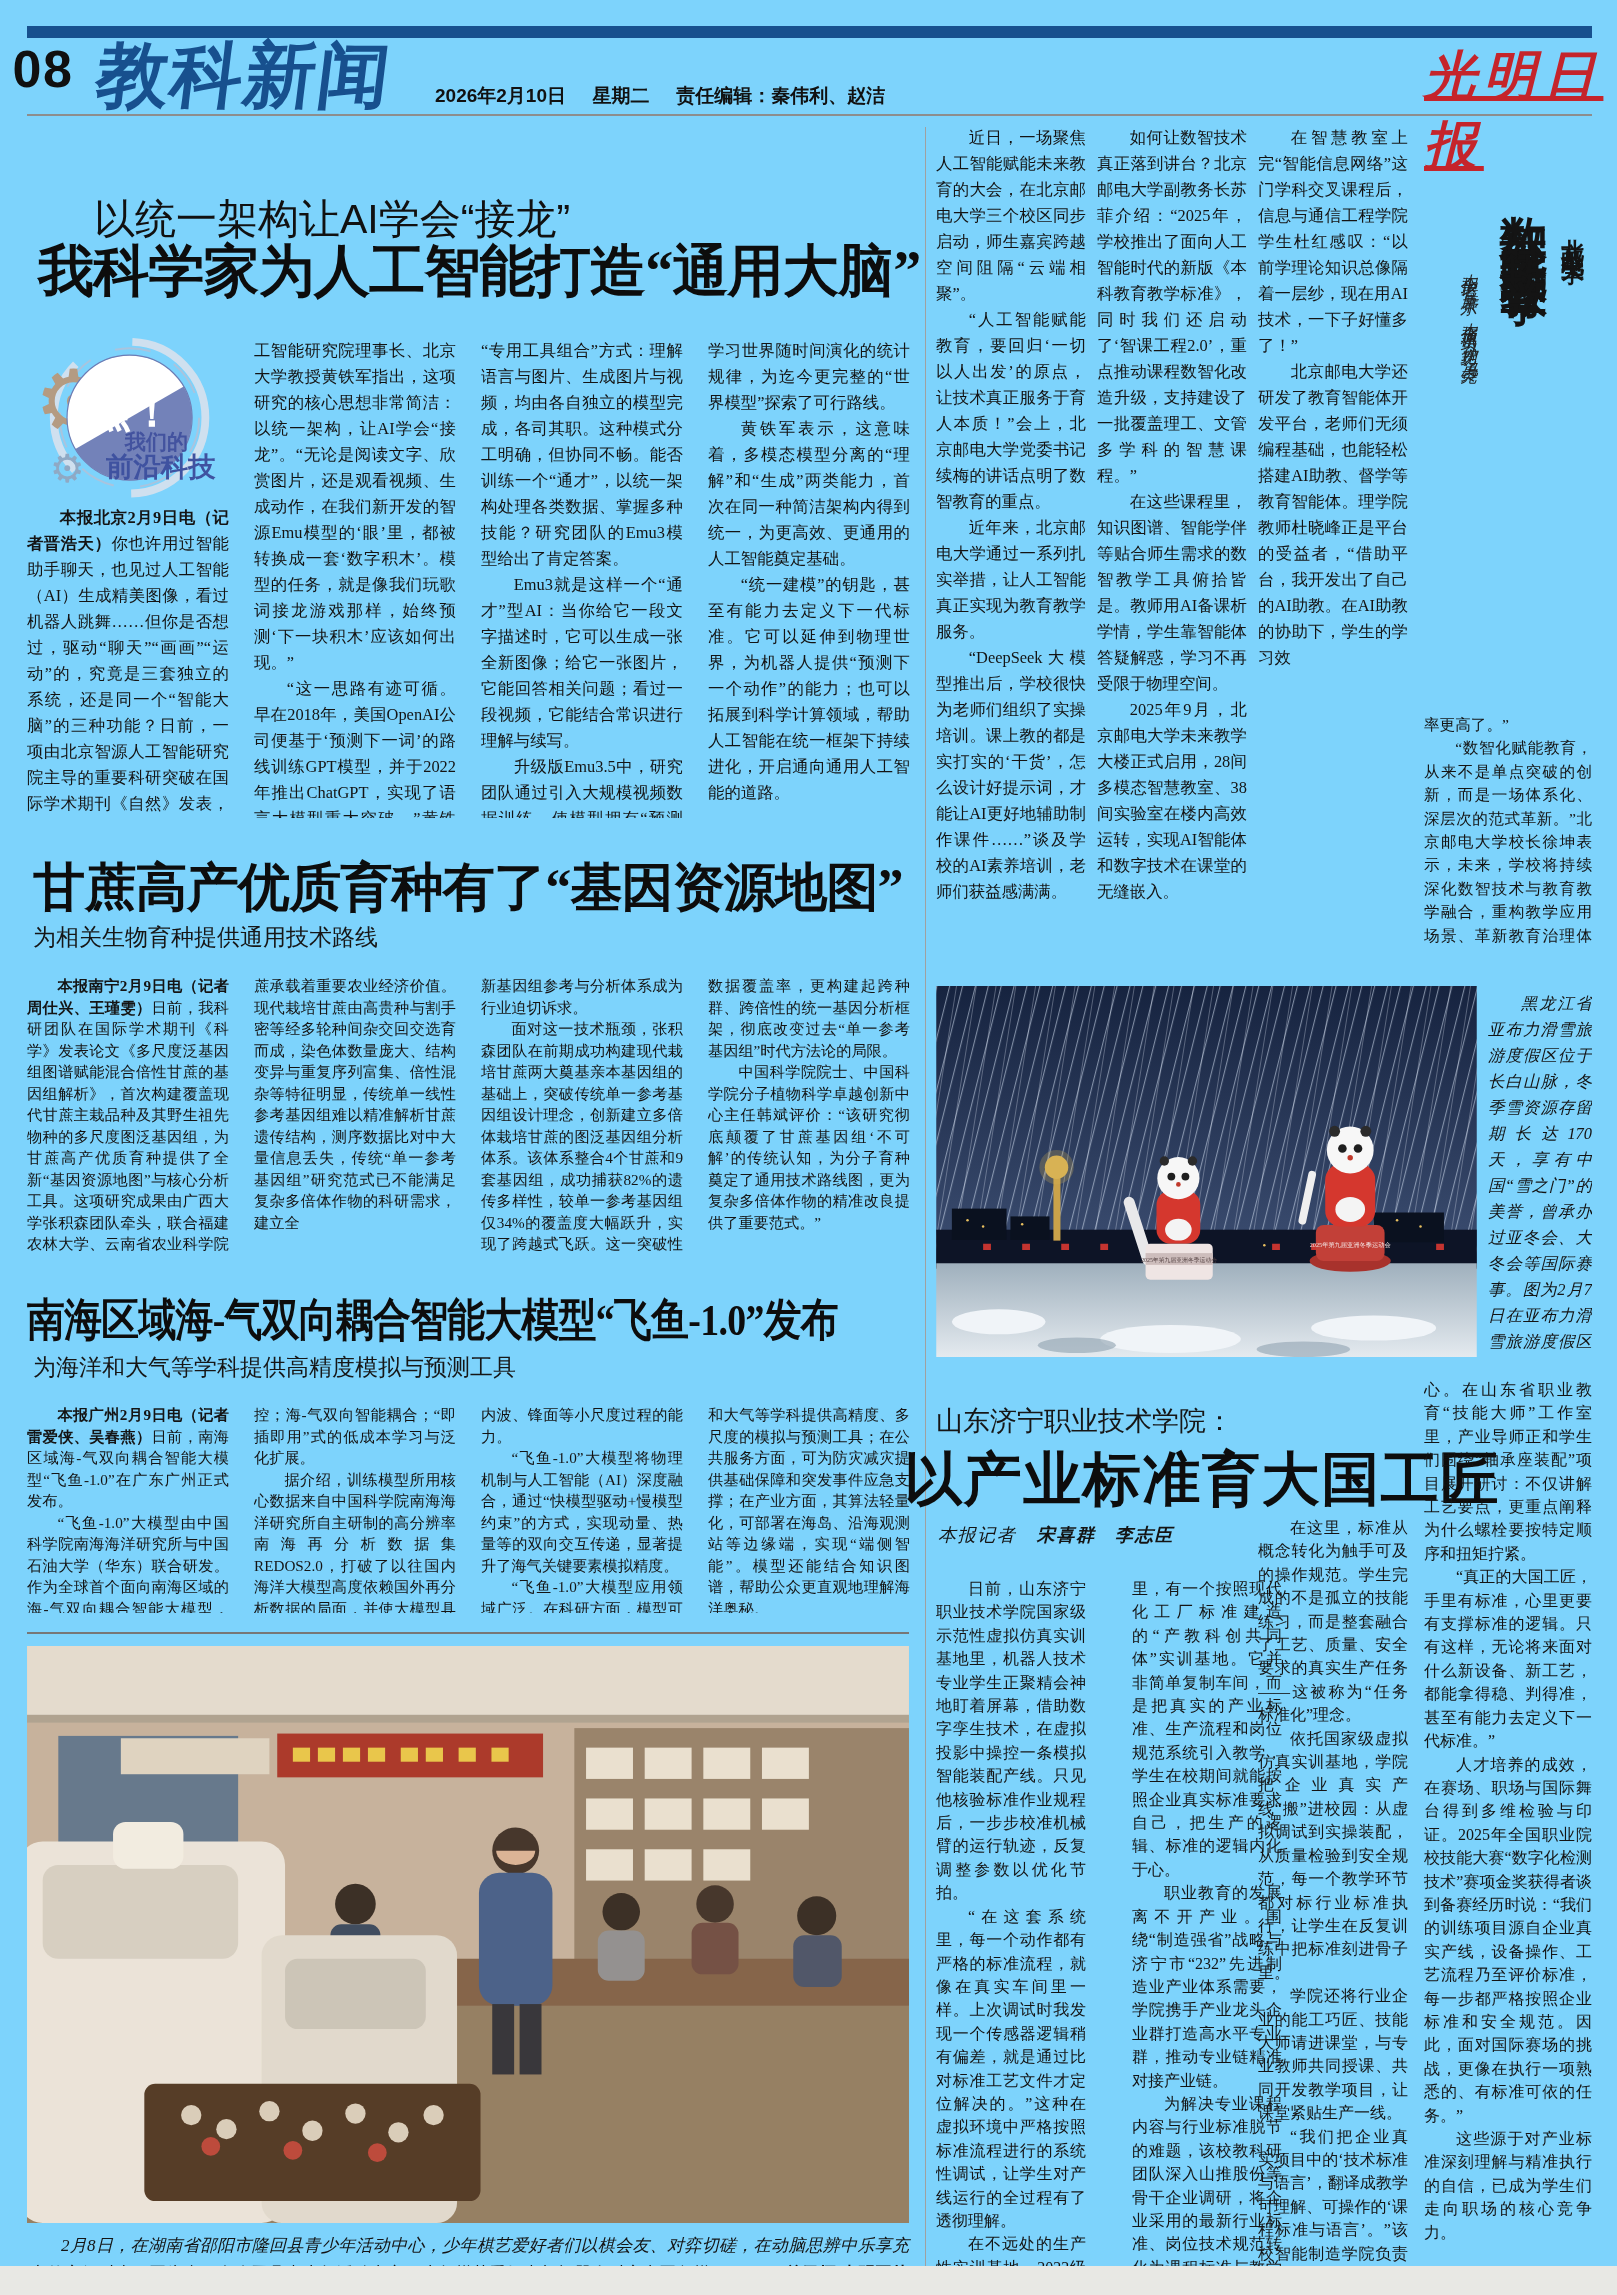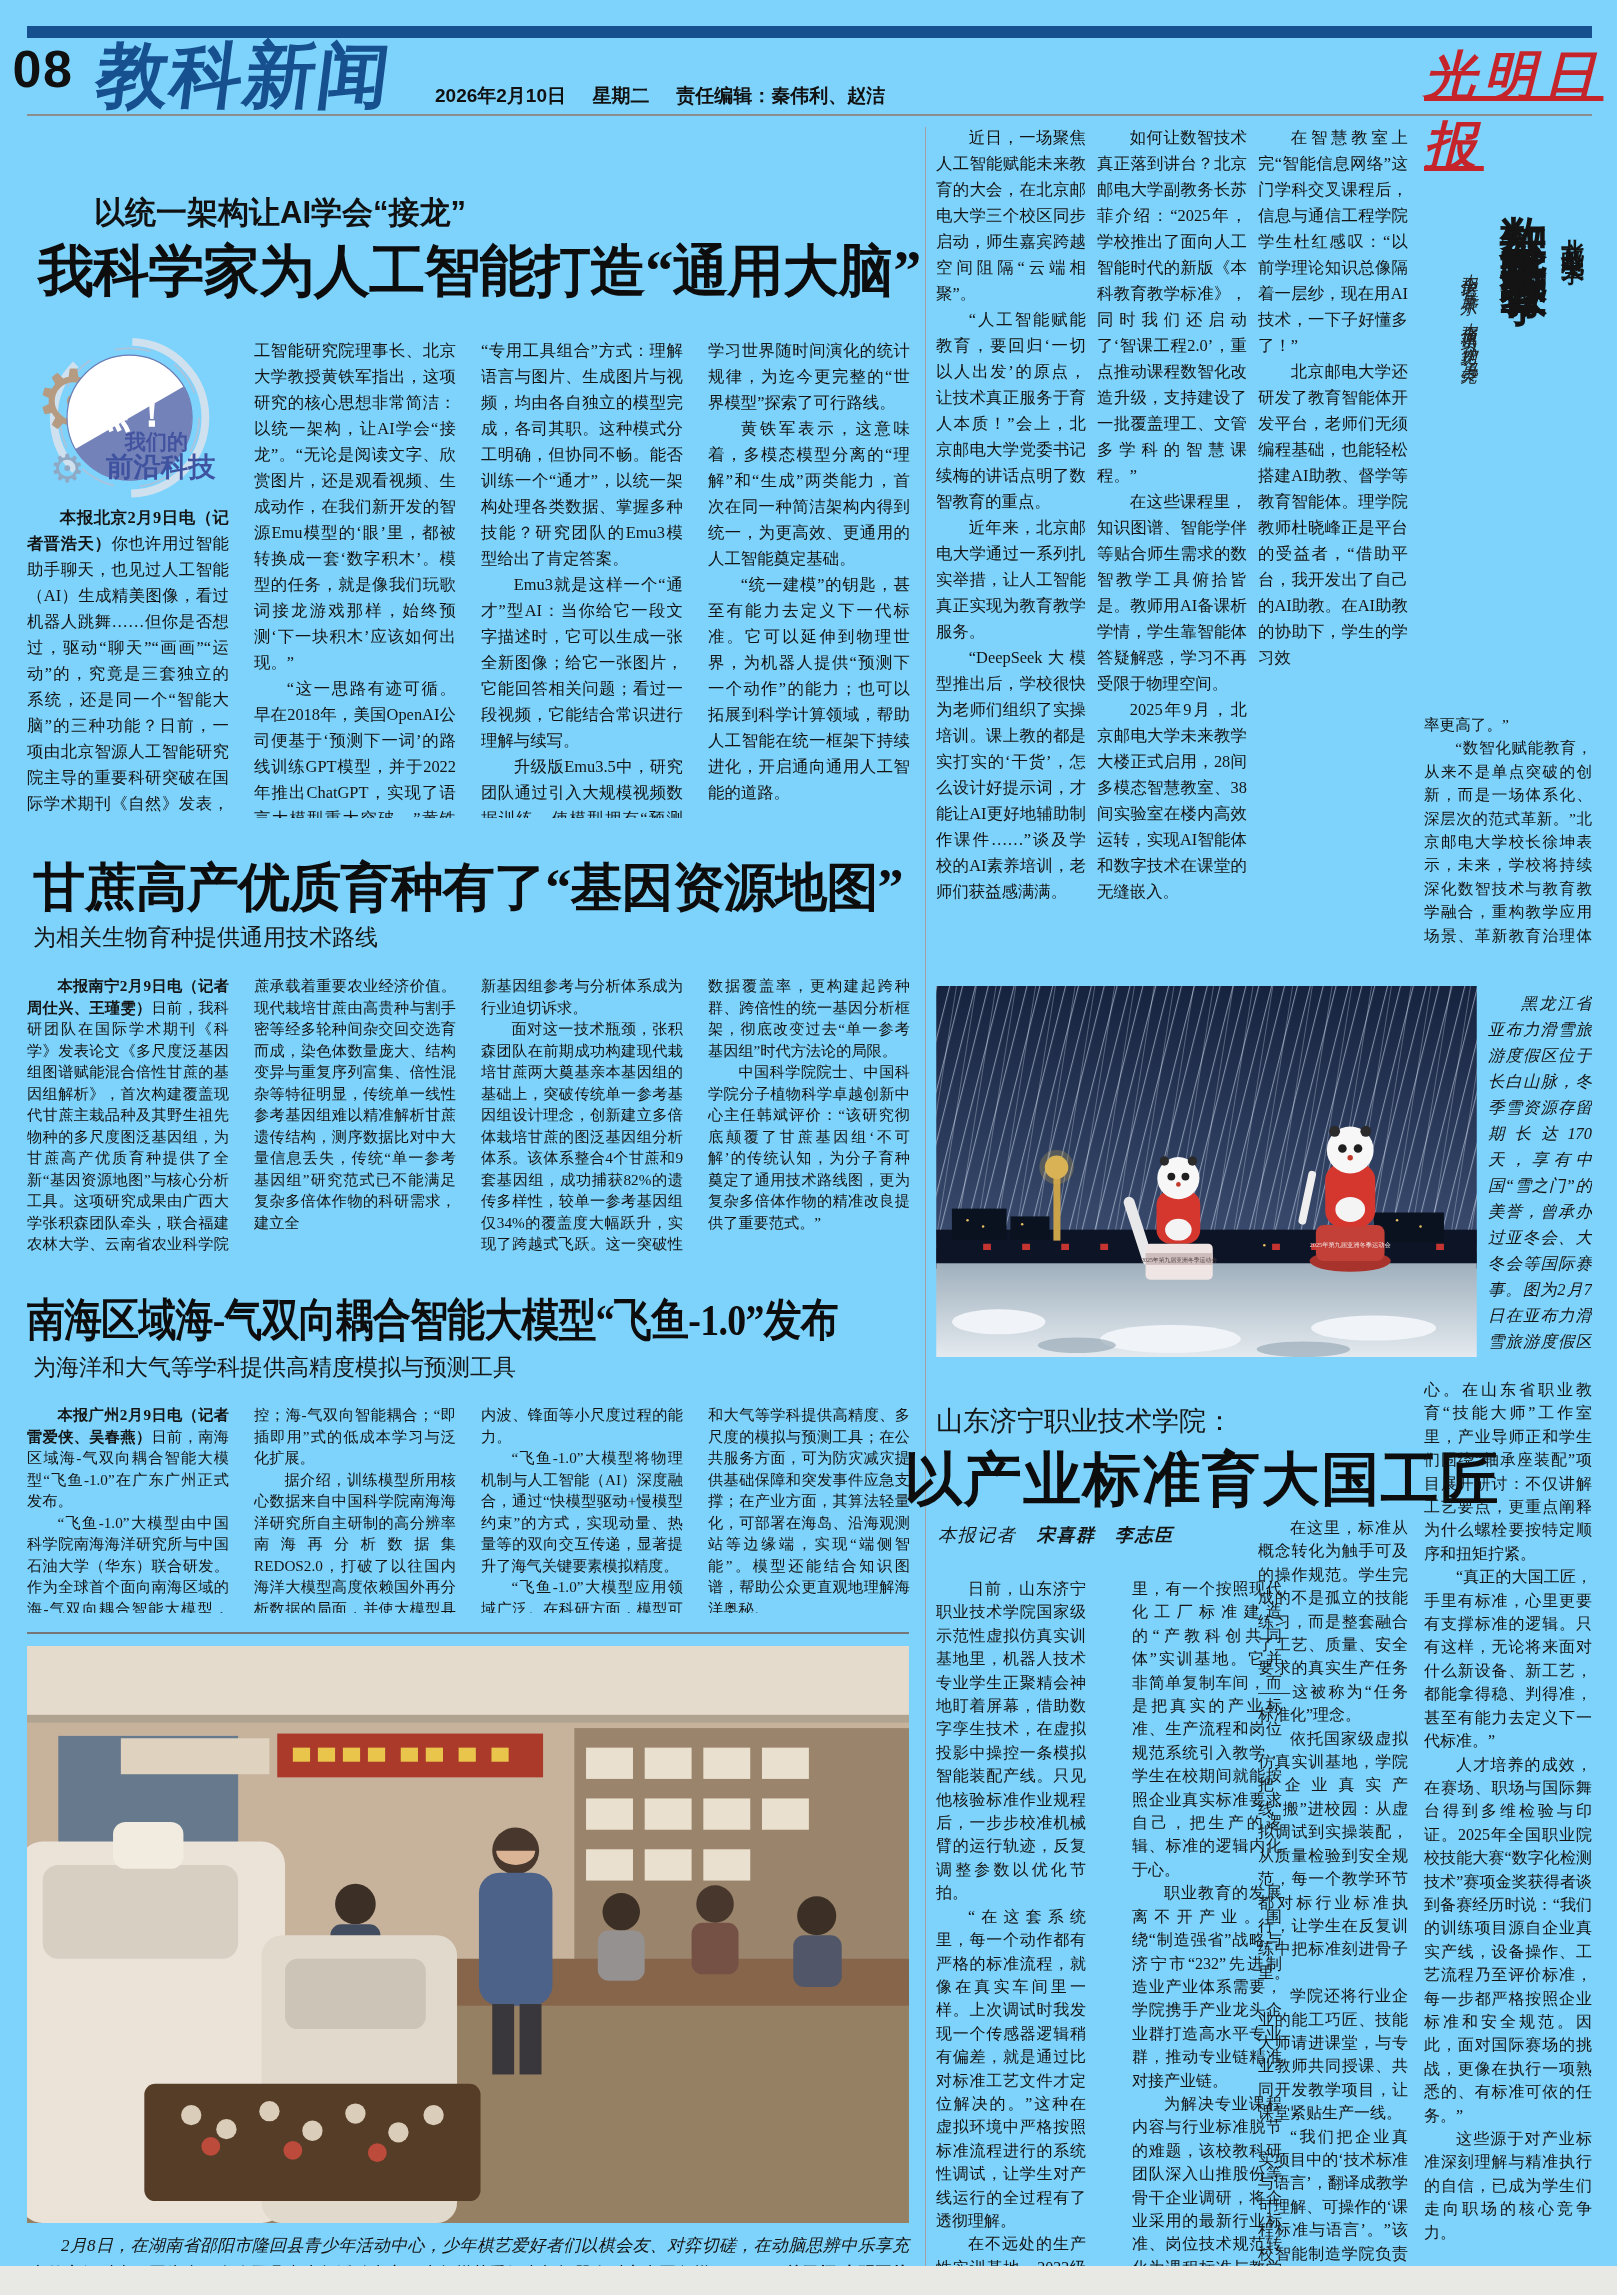--- a/index.html
+++ b/index.html
@@ -12,21 +12,21 @@
   .pageno{left:12.5px;top:39px;font-size:52px;font-weight:900;letter-spacing:1.6px;color:#101010;}
   .secttitle{left:97px;top:28px;font-size:72px;font-weight:900;color:#17508e;
              transform:skewX(-7deg);letter-spacing:1.6px;}
   .dateline{left:435px;top:83px;font-size:19px;font-weight:bold;color:#111;}
   .dateline span{margin-right:26.6px;}
   .masthead{left:1424px;top:41px;font-size:52px;font-weight:bold;color:#c5242b;
             font-style:italic;letter-spacing:7.8px;text-decoration:underline;}
   .hrule{height:1.6px;background:#8d8d8d;}
   .vrule{width:0.8px;background:#a0a0a0;}
   
-  .kicker{font-size:31px;font-weight:700;color:#111;}
+  .kicker{font-size:41px;font-weight:400;color:#111;}
   .headline{font-weight:900;color:#0d0d0d;letter-spacing:-0.8px;white-space:nowrap;}
   .subhead{font-size:23px;color:#161616;}
   
   .coltext p{margin:0;text-indent:2em;text-align:justify;}
   .coltext p.cont{text-indent:0;}
   .coltext .lead b{font-weight:bold;}
   .t21{font-size:16.4px;line-height:26px;}
   .t195{font-size:15.2px;line-height:21.5px;}
   .t20{font-size:16px;line-height:23.4px;}
   .col{overflow:hidden;}

